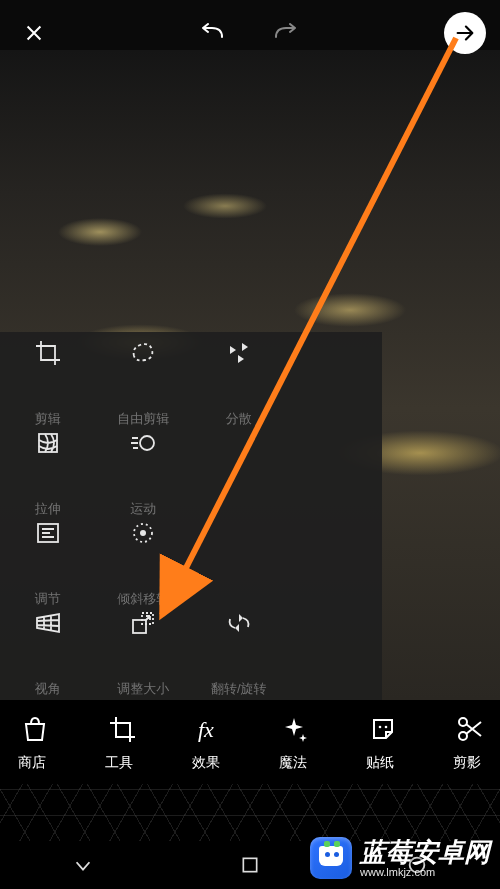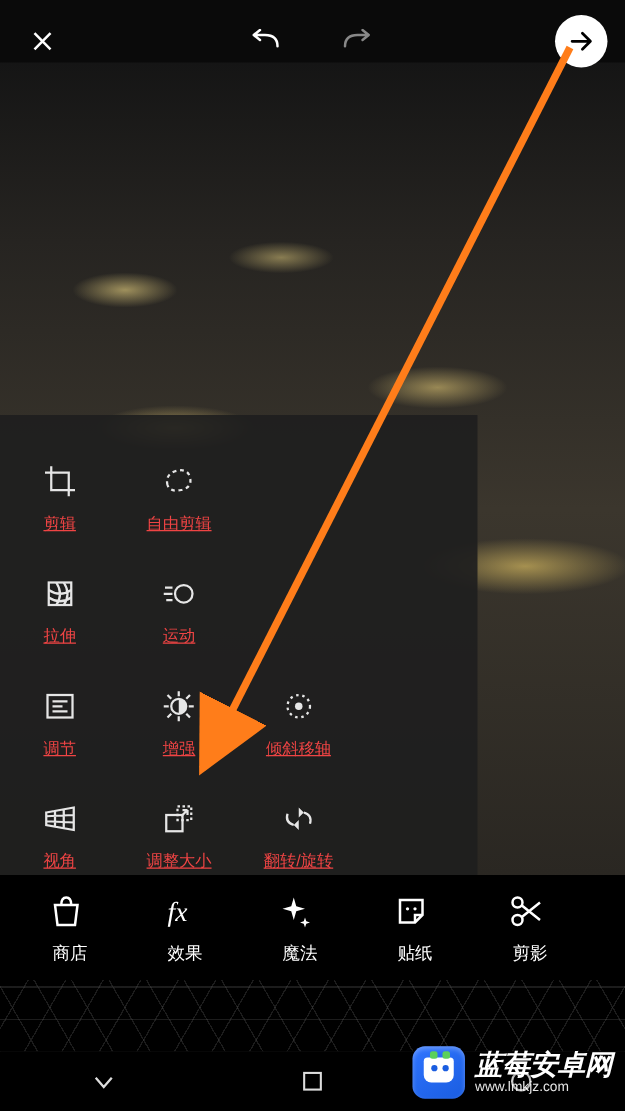--- a/index.html
+++ b/index.html
@@ -35,34 +35,34 @@
   
   .panel {
     position:absolute; left:0; top:332px; width:382px;
     background: rgba(30,30,30,0.92);
     padding: 6px 0 16px;
     z-index:15;
   }
   .grid-row { display:flex; }
   .cell {
     flex: 0 0 95.5px; height: 90px;
-    display:flex; flex-direction:column; align-items:center; justify-content:flex-end;
-    gap: 10px; color:#ef4444; font-size:13px;text-decoration:underline;
+    display:flex; flex-direction:column; align-items:center; justify-content:space-between;
+    gap: 10px; color:#737373; font-size:13px;
   }
   .cell .ico { width:30px; height:30px; display:flex; align-items:center; justify-content:center; }
   .cell svg { stroke:#e6e6e6; fill:none; stroke-width:1.8; }
   .cell span { white-space:nowrap; }
 
   
   .bottombar {
     position:absolute; left:0; right:0; top: 700px; height:84px;
     display:flex; align-items:center; padding-left:18px; gap:40px;
     background:#000; z-index:16; overflow:hidden;
   }
-  .btool { display:flex; flex-direction:column; align-items:flex-end; gap:8px; color:#fff; font-size:14px; width:52px; }
+  .btool { display:flex; flex-direction:column; align-items:flex-start; gap:8px; color:#fff; font-size:14px; width:52px; }
   .btool .bico { width:34px; height:34px; display:flex; align-items:center; justify-content:center; }
   .btool svg { stroke:#fff; fill:none; stroke-width:2; }
 
   
   .pattern {
     position:absolute; left:0; right:0; top:784px; height:58px;
     background:
       repeating-linear-gradient(60deg, rgba(80,80,80,.35) 0 1px, transparent 1px 26px),
       repeating-linear-gradient(-60deg, rgba(80,80,80,.35) 0 1px, transparent 1px 26px),
       repeating-linear-gradient(0deg, rgba(80,80,80,.35) 0 1px, transparent 1px 26px),
@@ -98,21 +98,21 @@
     content:""; position:absolute; left:9px; top:9px; width:24px; height:20px;
     background:#fff; border-radius:3px 3px 6px 6px;
   }
   .wm-logo::after{
     content:""; position:absolute; left:14px; top:4px; width:6px; height:6px; background:#5bd05b; border-radius:2px;
     box-shadow: 10px 0 0 #5bd05b;
   }
   .wm-eyes{ position:absolute; left:15px; top:15px; width:5px; height:5px; background:#1a5de0; border-radius:50%;
             box-shadow: 9px 0 0 #1a5de0; z-index:2;}
   .wm-text { display:flex; flex-direction:column; line-height:1.1; }
-  .wm-text .t1 { font-size:22px; font-weight:600; font-style:italic; }
+  .wm-text .t1 { font-size:26px; font-weight:600; font-style:italic; }
   .wm-text .t2 { font-size:11px; opacity:.9; }
 </style>
 </head>
 <body>
 
 <div class="canvas"></div>
 
 <div class="topbar">
   <div class="top-left">
     <svg width="22" height="22" viewBox="0 0 24 24">
@@ -150,20 +150,28 @@
       <span>剪辑</span>
     </div>
     <div class="cell">
       <div class="ico">
         <svg viewBox="0 0 30 30" width="30" height="30">
             <path d="M6 18 Q4 10 12 7 Q22 4 24 12 Q26 20 17 22 Q8 24 6 18 Z" stroke-dasharray="3 3"></path>
           </svg>
       </div>
       <span>自由剪辑</span>
     </div>
+    <div class="cell">
+      <div class="ico">
+        <svg viewBox="0 0 30 30" width="30" height="30">
+            <path d="M6 8 L12 12 L6 16 Z M18 5 L24 9 L18 13 Z M14 17 L20 21 L14 25 Z" fill="#e6e6e6" stroke="none"></path>
+          </svg>
+      </div>
+      <span>分散</span>
+    </div>
   </div>
 
   <div class="grid-row">
     <div class="cell">
       <div class="ico">
         <svg viewBox="0 0 30 30" width="30" height="30">
             <rect x="6" y="6" width="18" height="18"></rect>
             <path d="M6 12 Q15 18 24 12 M6 18 Q15 24 24 18 M12 6 Q18 15 12 24 M18 6 Q24 15 18 24"></path>
           </svg>
       </div>
@@ -182,30 +190,20 @@
 
   <div class="grid-row">
     <div class="cell">
       <div class="ico">
         <svg viewBox="0 0 30 30" width="30" height="30">
             <rect x="5" y="6" width="20" height="18"></rect>
             <path d="M9 11 H21 M9 15 H17 M9 19 H21"></path>
           </svg>
       </div>
       <span>调节</span>
-    </div>
-    <div class="cell">
-      <div class="ico">
-        <svg viewBox="0 0 30 30" width="30" height="30">
-            <circle cx="15" cy="15" r="6"></circle>
-            <path d="M15 3 V7 M15 23 V27 M3 15 H7 M23 15 H27 M6 6 L9 9 M21 21 L24 24 M24 6 L21 9 M9 21 L6 24"></path>
-            <path d="M15 9 A6 6 0 0 1 15 21 Z" fill="#e6e6e6" stroke="none"></path>
-          </svg>
-      </div>
-      <span>增强</span>
     </div>
     <div class="cell">
       <div class="ico">
         <svg viewBox="0 0 30 30" width="30" height="30">
             <circle cx="15" cy="15" r="9" stroke-dasharray="2 3"></circle>
             <circle cx="15" cy="15" r="3" fill="#e6e6e6" stroke="none"></circle>
           </svg>
       </div>
       <span>倾斜移轴</span>
     </div>
@@ -243,20 +241,28 @@
 </div>
 
 <div class="bottombar">
   <div class="btool">
     <div class="bico">
       <svg viewBox="0 0 30 30" width="30" height="30">
           <path d="M6 10 H24 L22 26 H8 Z M11 10 Q11 4 15 4 Q19 4 19 10"></path>
         </svg>
     </div>
     <span>商店</span>
+  </div>
+  <div class="btool">
+    <div class="bico">
+      <svg viewBox="0 0 30 30" width="30" height="30">
+          <path d="M9 3 V23 H28 M3 9 H23 V28"></path>
+        </svg>
+    </div>
+    <span>工具</span>
   </div>
   <div class="btool">
     <div class="bico">
       <svg viewBox="0 0 30 30" width="30" height="30">
           <text x="4" y="23" font-family="'Brush Script MT', cursive" font-style="italic" font-size="22" fill="#fff" stroke="none">fx</text>
         </svg>
     </div>
     <span>效果</span>
   </div>
   <div class="btool">

